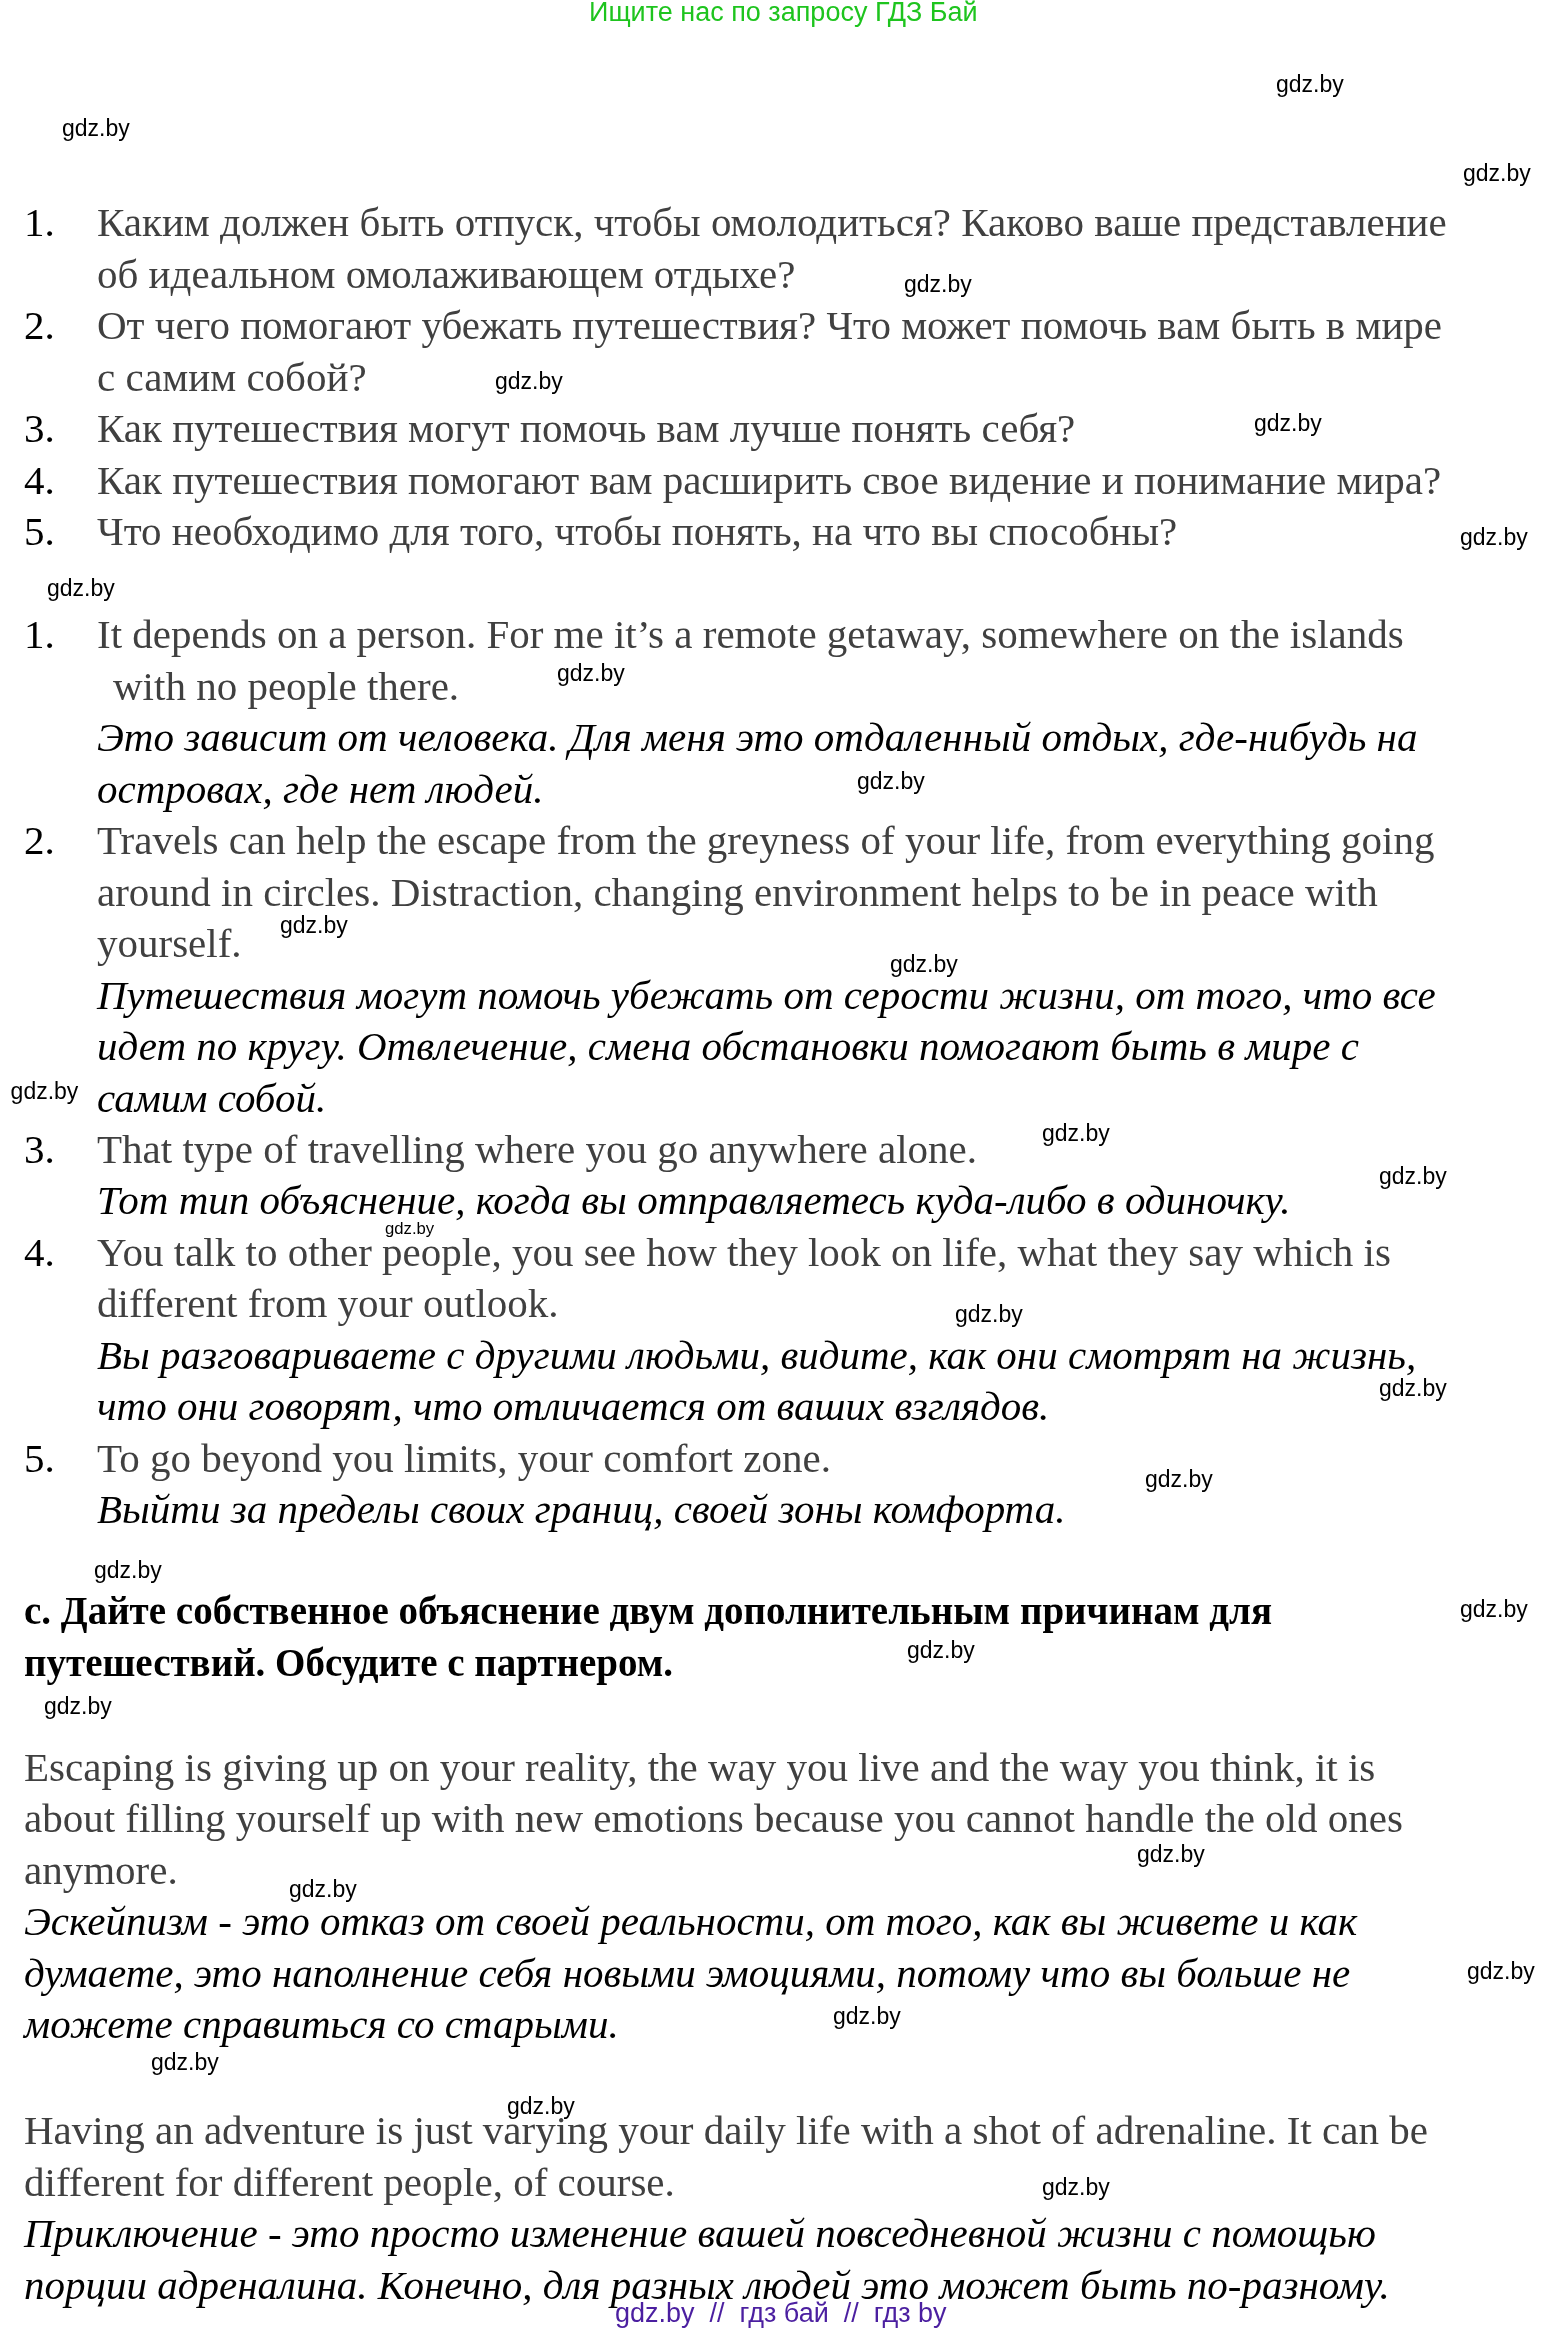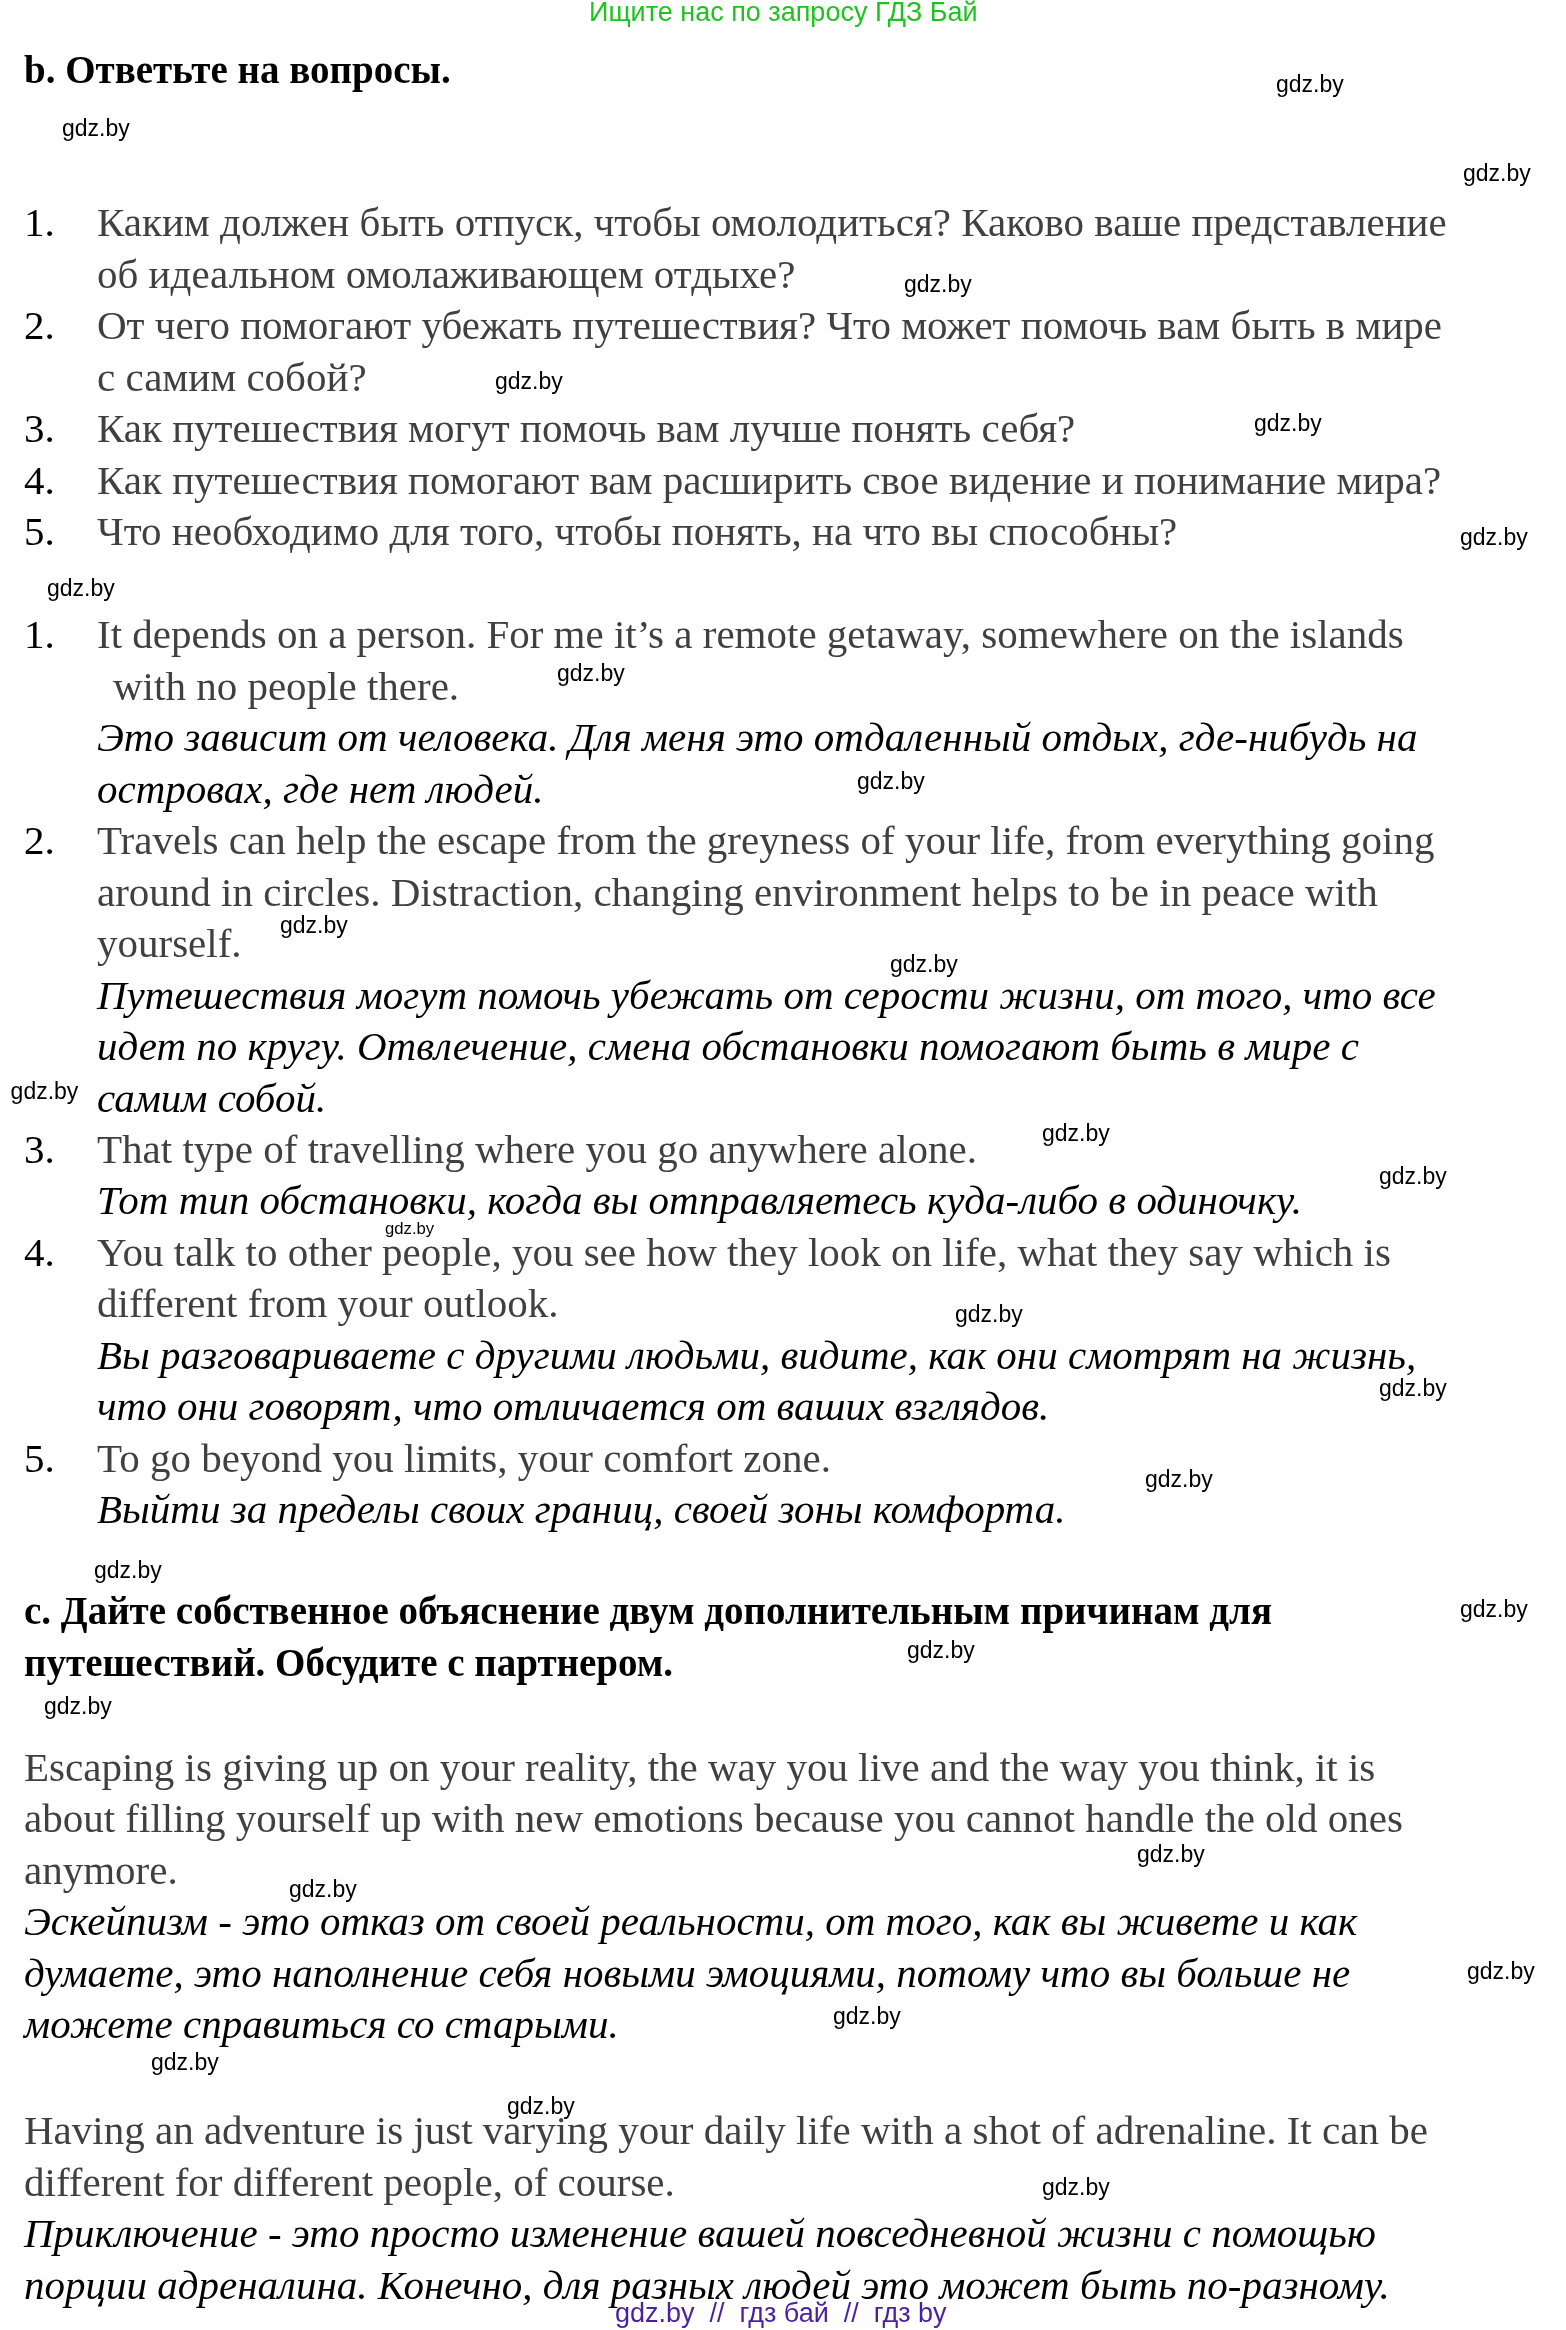--- a/index.html
+++ b/index.html
@@ -14,21 +14,20 @@
   .wm { font-family: "Liberation Sans", sans-serif; font-size: 23px; color: #000; }
   .footer { font-family: "Liberation Sans", sans-serif; font-size: 27px; color: #4b1fa0; }
 </style>
 </head>
 <body>
 
 <div class="page">
 
   <div class="abs top-banner" style="left:589px; top:-3px;">Ищите нас по запросу ГДЗ Бай</div>
 
-  <div class="abs heading" style="left:24px; top:47px;">b. Ответьте на вопросы.</div>
 
   <div>
     <div class="abs num" style="left:24px; top:198px;">1.</div>
     <div class="abs txt" style="left:97px; top:198px;">Каким должен быть отпуск, чтобы омолодиться? Каково ваше представление</div>
     <div class="abs txt" style="left:97px; top:250px;">об идеальном омолаживающем отдыхе?</div>
 
     <div class="abs num" style="left:24px; top:301px;">2.</div>
     <div class="abs txt" style="left:97px; top:301px;">От чего помогают убежать путешествия? Что может помочь вам быть в мире</div>
     <div class="abs txt" style="left:97px; top:353px;">с самим собой?</div>
 
@@ -53,21 +52,21 @@
     <div class="abs num" style="left:24px; top:816px;">2.</div>
     <div class="abs txt" style="left:97px; top:816px;">Travels can help the escape from the greyness of your life, from everything going</div>
     <div class="abs txt" style="left:97px; top:868px;">around in circles. Distraction, changing environment helps to be in peace with</div>
     <div class="abs txt" style="left:97px; top:919px;">yourself.</div>
     <div class="abs it" style="left:97px; top:971px;">Путешествия могут помочь убежать от серости жизни, от того, что все</div>
     <div class="abs it" style="left:97px; top:1022px;">идет по кругу. Отвлечение, смена обстановки помогают быть в мире с</div>
     <div class="abs it" style="left:97px; top:1074px;">самим собой.</div>
 
     <div class="abs num" style="left:24px; top:1125px;">3.</div>
     <div class="abs txt" style="left:97px; top:1125px;">That type of travelling where you go anywhere alone.</div>
-    <div class="abs it" style="left:97px; top:1176px;">Тот тип обстановки, когда вы отправляетесь куда-либо в одиночку.</div>
+    <div class="abs it" style="left:97px; top:1176px;">Тот тип объяснение, когда вы отправляетесь куда-либо в одиночку.</div>
 
     <div class="abs num" style="left:24px; top:1228px;">4.</div>
     <div class="abs txt" style="left:97px; top:1228px;">You talk to other people, you see how they look on life, what they say which is</div>
     <div class="abs txt" style="left:97px; top:1279px;">different from your outlook.</div>
     <div class="abs it" style="left:97px; top:1331px;">Вы разговариваете с другими людьми, видите, как они смотрят на жизнь,</div>
     <div class="abs it" style="left:97px; top:1382px;">что они говорят, что отличается от ваших взглядов.</div>
 
     <div class="abs num" style="left:24px; top:1434px;">5.</div>
     <div class="abs txt" style="left:97px; top:1434px;">To go beyond you limits, your comfort zone.</div>
     <div class="abs it" style="left:97px; top:1485px;text-align:center;">Выйти за пределы своих границ, своей зоны комфорта.</div>

